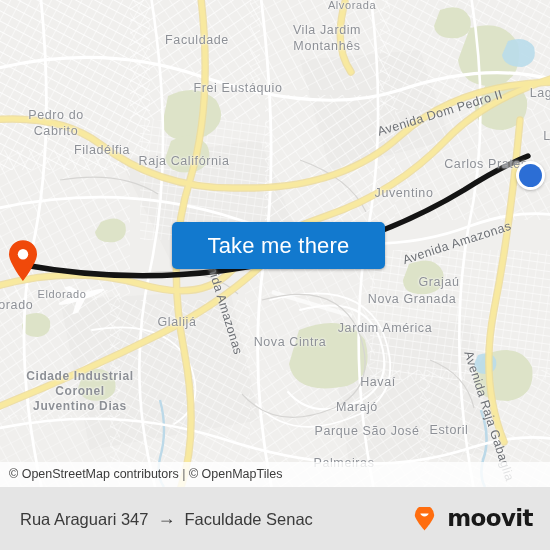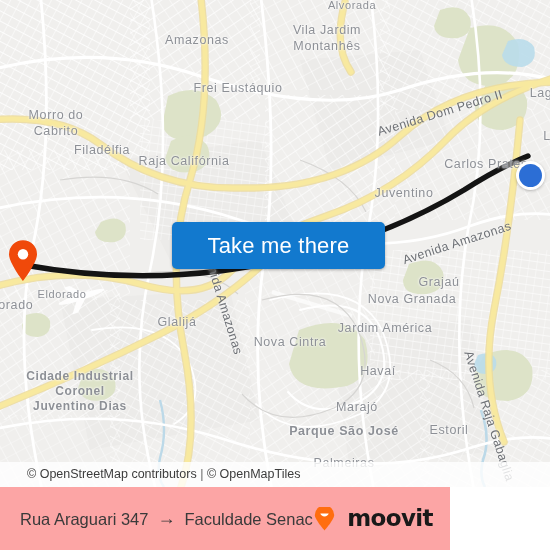--- a/index.html
+++ b/index.html
@@ -124,34 +124,34 @@
     position: absolute;
     left: 0;
     bottom: 0;
     width: 550px;
     height: 25px;
     line-height: 25px;
     background: rgba(255,255,255,0.80);
     color: #3c3c3c;
     font-family: "Liberation Sans", sans-serif;
     font-size: 12.5px;
-    padding-left: 27px;
+    padding-left: 9px;
     box-sizing: border-box;
     white-space: nowrap;
   }
   #attribution .sep { color: #6a6a6a; }
 
   
   #footer {
     position: absolute;
     left: 0;
     top: 487px;
-    width: 450px;
+    width: 550px;
     height: 63px;
-    background: #fca5a5;
+    background: #e5e5e5;
     box-sizing: border-box;
     text-align: right;
   }
   #footer-route {
     position: absolute;
     left: 20px;
     top: 50%;
     transform: translateY(-50%);
     font-family: "Liberation Sans", sans-serif;
     font-size: 16.5px;
@@ -324,45 +324,45 @@
           <path d="M520 120 q-10 110 -26 190 q-14 72 10 132"></path>
           <path d="M345 2 q-12 44 6 70"></path>
         </g>
       </g>
 
       <path d="M24 265 q100 18 196 6 q140 -18 244 -81 q34 -22 64 -34" stroke="#141414" stroke-width="5.4" fill="none" stroke-linecap="round" stroke-linejoin="round"></path>
     </svg>
 
     <div id="map-labels">
         <div class="maplabel small" style="left: 308px; top: 6px; margin-left: 44px;">Alvorada</div>
-        <div class="maplabel" style="left: 197px; top: 41px;">Amazonas</div>
+        <div class="maplabel" style="left: 197px; top: 41px;">Faculdade</div>
         <div class="maplabel" style="left: 327px; top: 39px;">Vila Jardim
 Montanhês</div>
         <div class="maplabel" style="left: 222px; top: 89px; padding-left: 32px;">Frei Eustáquio</div>
-        <div class="maplabel" style="left: 56px; top: 124px;">Morro do
+        <div class="maplabel" style="left: 56px; top: 124px;">Pedro do
 Cabrito</div>
         <div class="maplabel" style="left: 102px; top: 151px;">Filadélfia</div>
         <div class="maplabel" style="left: 184px; top: 162px;">Raja Califórnia</div>
         <div class="maplabel" style="left: 541px; top: 94px;">Lag</div>
         <div class="maplabel" style="left: 547px; top: 137px;">L</div>
         <div class="maplabel" style="left: 486px; top: 165px;">Carlos Prates</div>
         <div class="maplabel" style="left: 404px; top: 194px;">Juventino</div>
         <div class="maplabel small" style="left: 62px; top: 295px;">Eldorado</div>
         <div class="maplabel" style="left: 12px; top: 306px;">dorado</div>
         <div class="maplabel" style="left: 439px; top: 283px;">Grajaú</div>
         <div class="maplabel" style="left: 412px; top: 300px;">Nova Granada</div>
         <div class="maplabel" style="left: 177px; top: 323px;">Glalijá</div>
         <div class="maplabel" style="left: 385px; top: 329px;">Jardim América</div>
         <div class="maplabel" style="left: 290px; top: 343px;">Nova Cintra</div>
         <div class="maplabel big" style="left: 80px; top: 391px;">Cidade Industrial
 Coronel
 Juventino Dias</div>
-        <div class="maplabel" style="left: 378px; top: 372px;">Havaí</div>
+        <div class="maplabel" style="left: 378px; top: 383px;">Havaí</div>
         <div class="maplabel" style="left: 357px; top: 408px;">Marajó</div>
-        <div class="maplabel" style="left: 344px; top: 432px; font-weight: bold;">Parque São José</div>
+        <div class="maplabel" style="left: 367px; top: 432px;">Parque São José</div>
         <div class="maplabel" style="left: 449px; top: 431px;">Estoril</div>
         <div class="maplabel" style="left: 344px; top: 464px;">Palmeiras</div>
       </div>
 
     <div id="street-labels">
         <div class="streetlabel" style="left: 440px; top: 113px; transform: translate(-50%, -50%) rotate(-17deg);">Avenida Dom Pedro II</div>
         <div class="streetlabel" style="left: 457px; top: 243px; transform: translate(-50%, -50%) rotate(-18deg);">Avenida Amazonas</div>
         <div class="streetlabel" style="left: 222px; top: 300px; transform: translate(-50%, -50%) rotate(73deg);">Avenida Amazonas</div>
         <div class="streetlabel" style="left: 489px; top: 416px; transform: translate(-50%, -50%) rotate(72deg);">Avenida Raja Gabaglia</div>
       </div>

